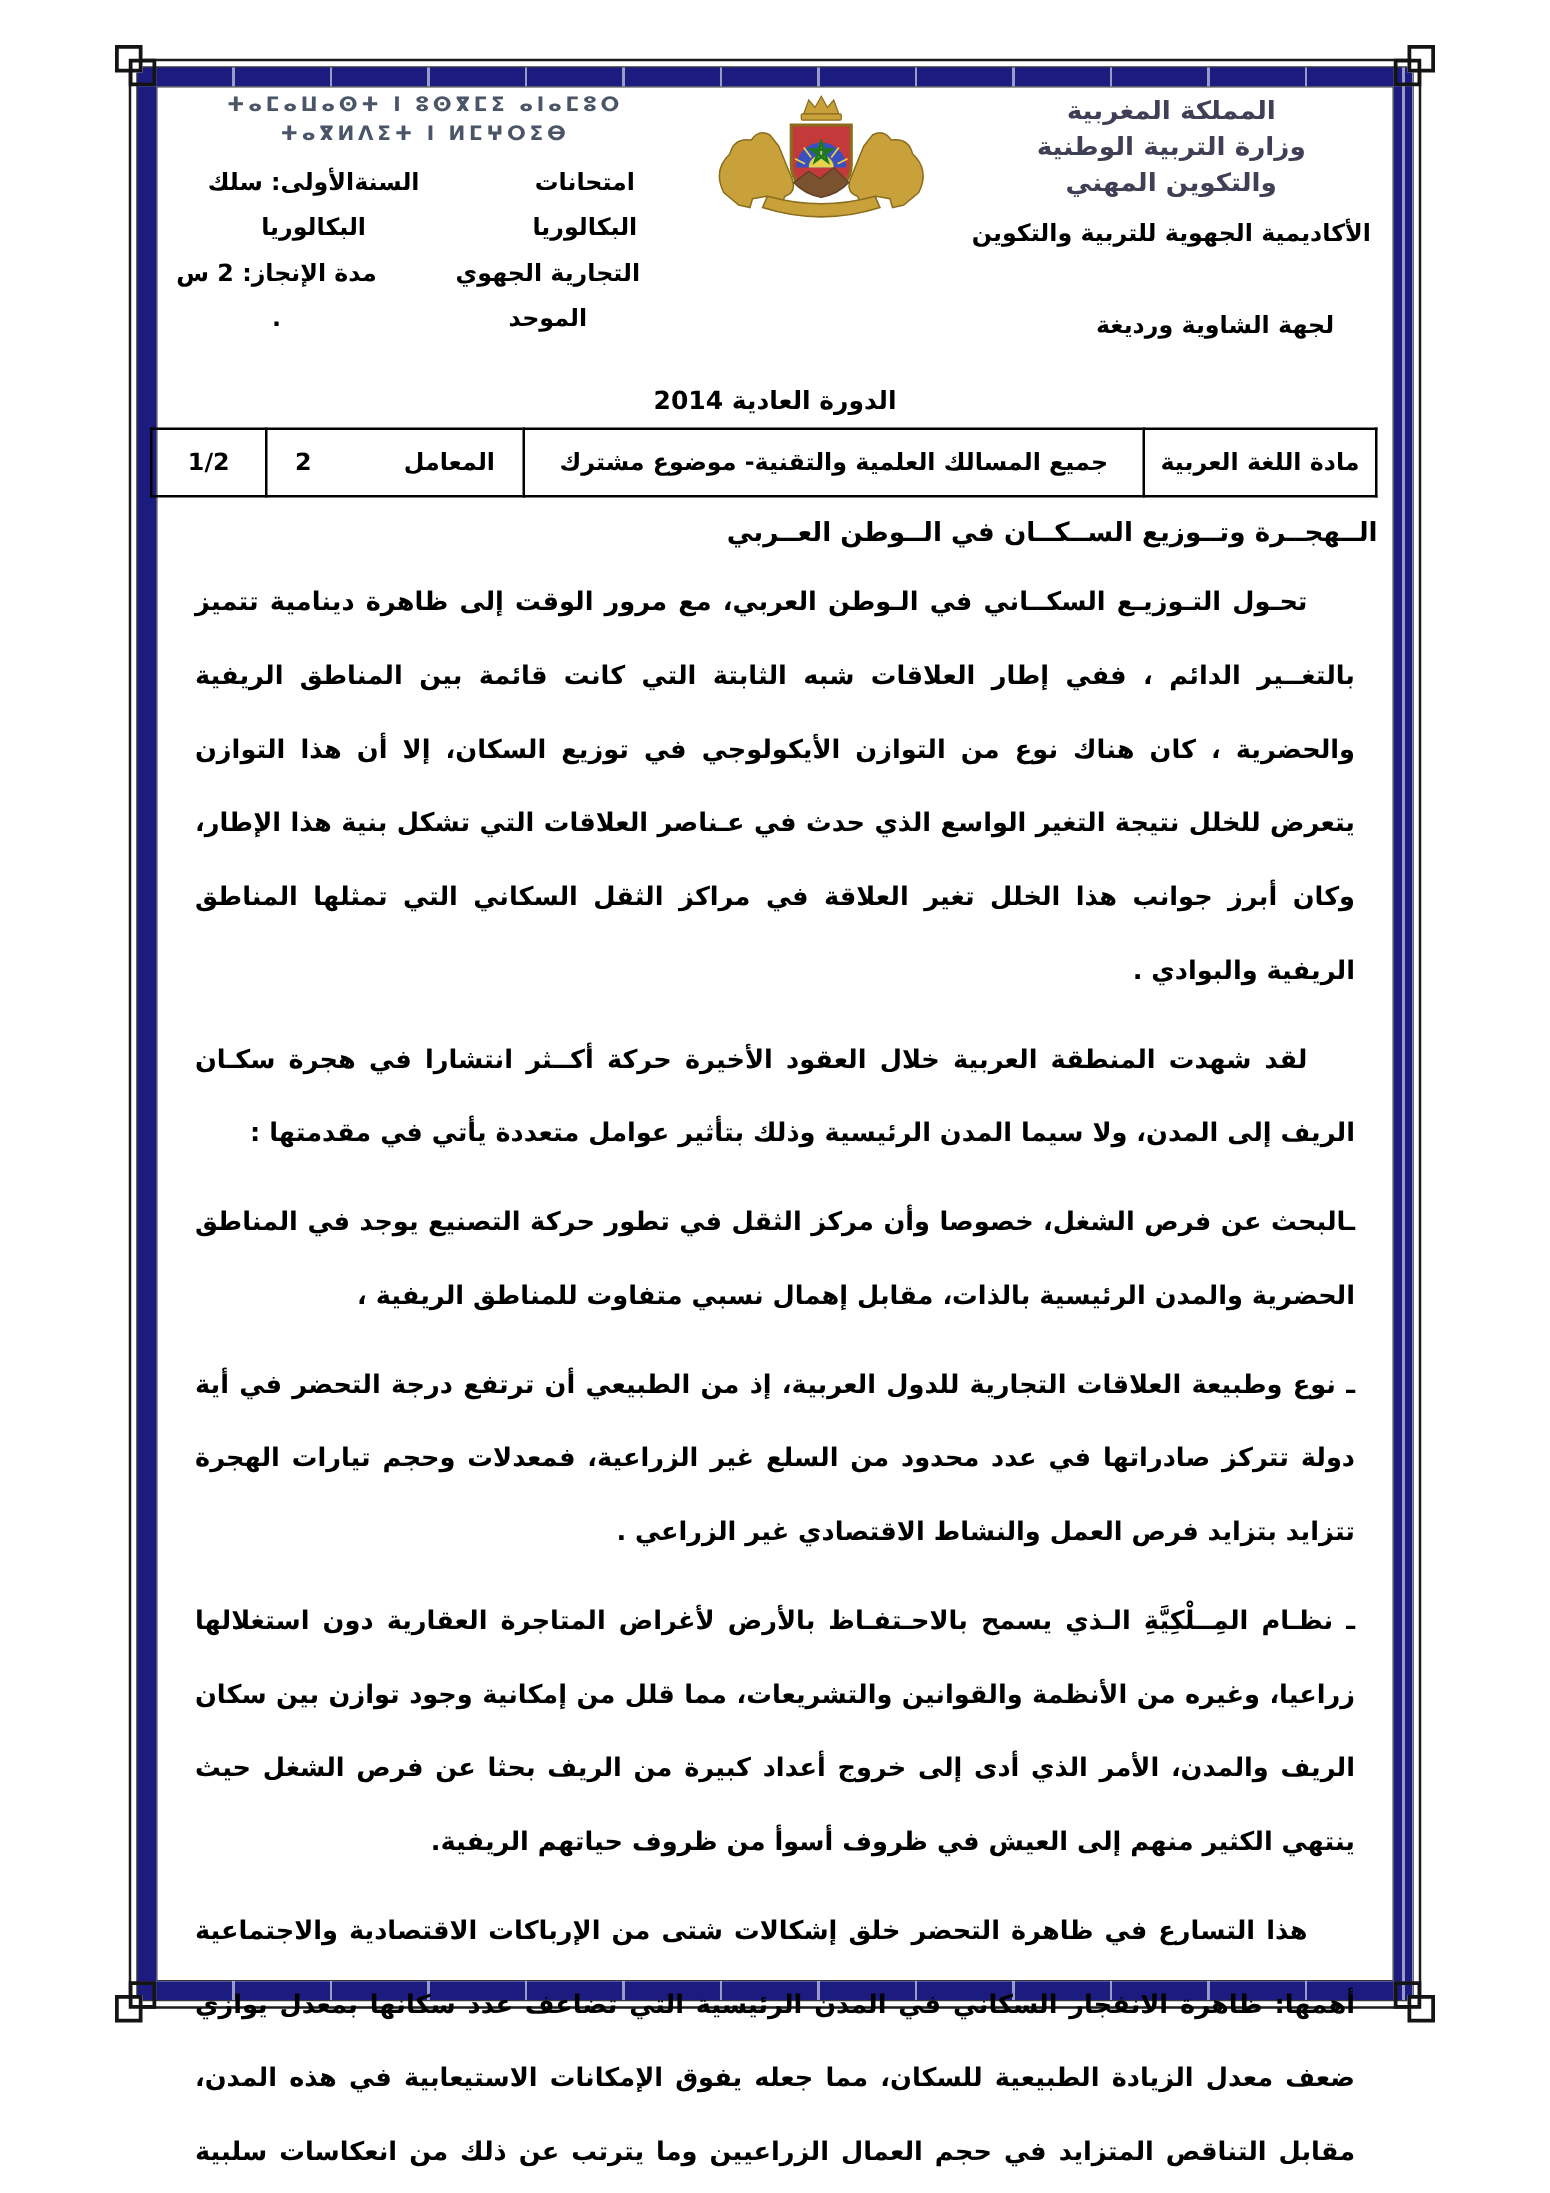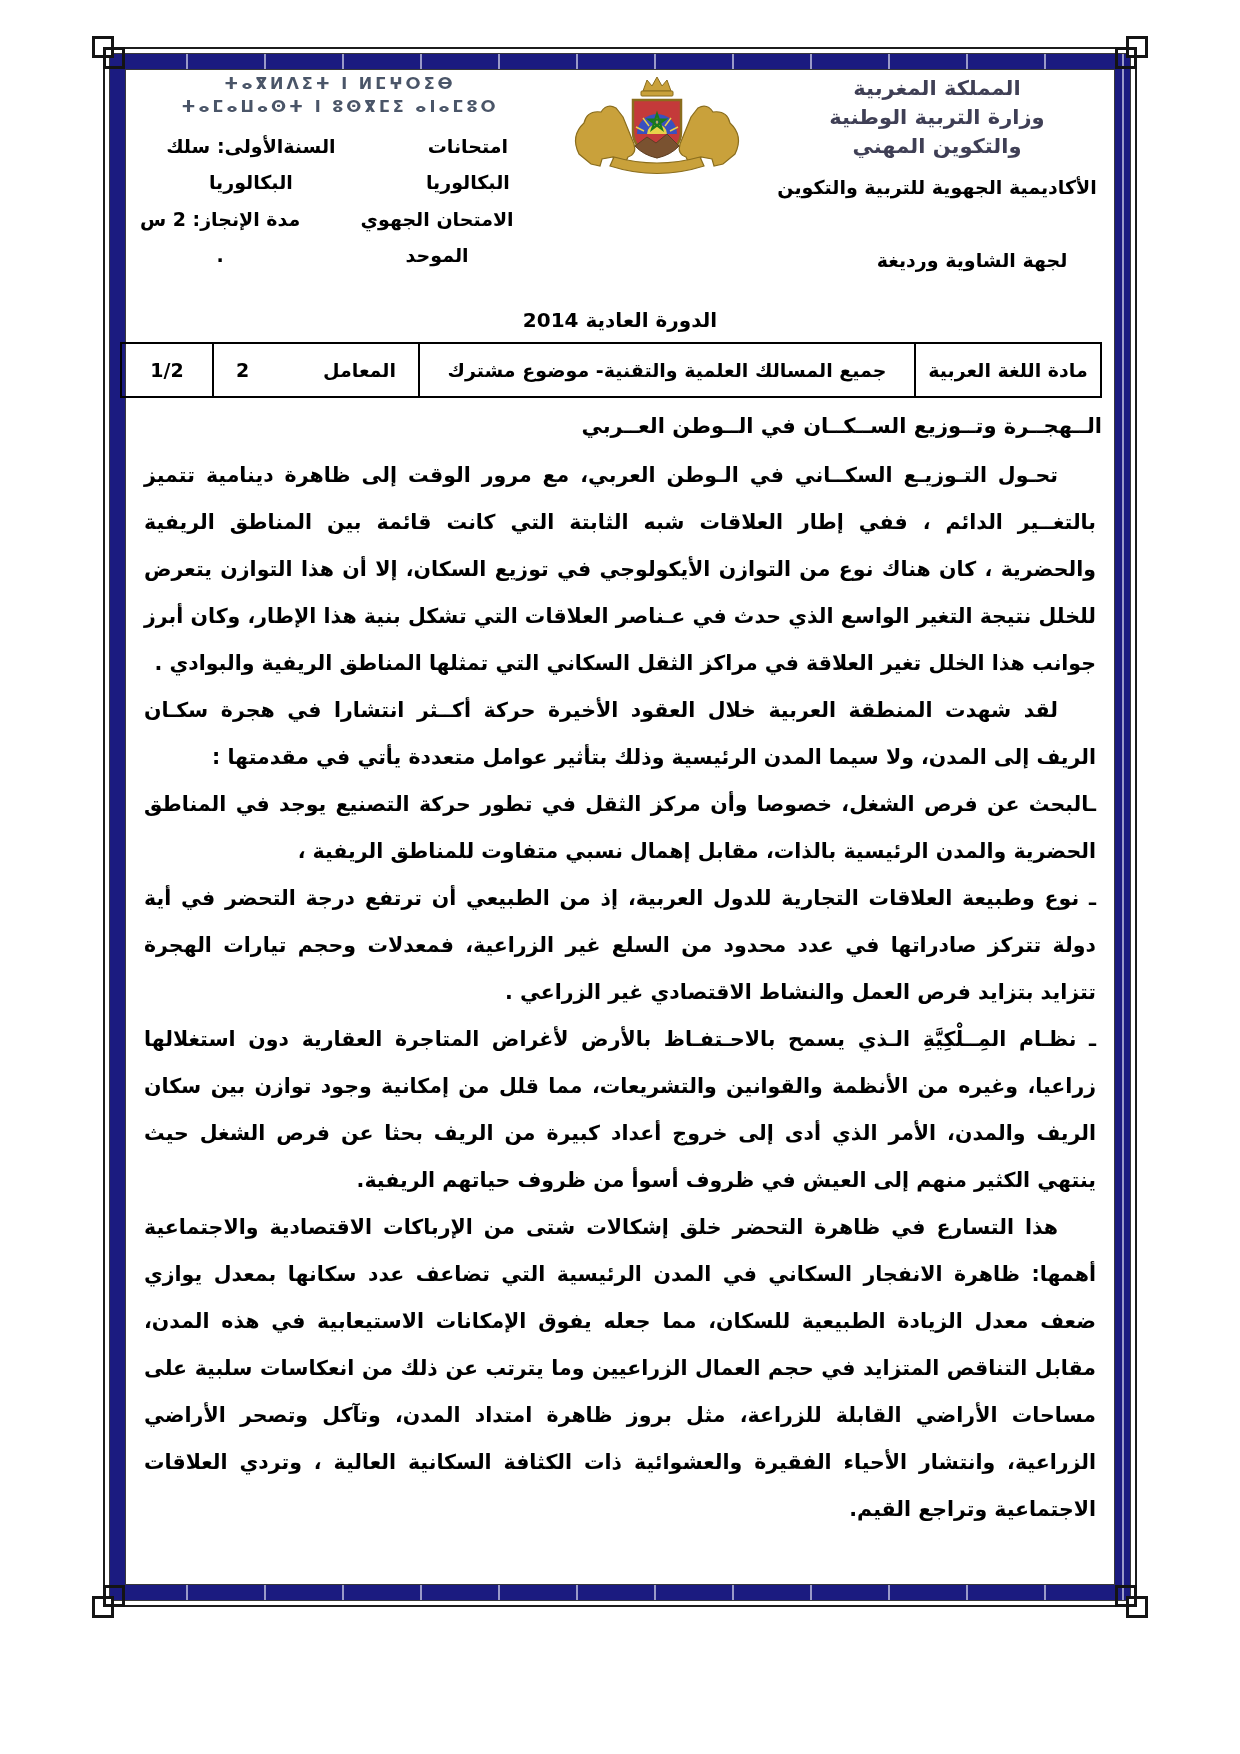--- a/index.html
+++ b/index.html
@@ -63,22 +63,22 @@
   }
   td.c-subject{width:168px;}
   td.c-streams{width:478px;}
   td.c-coeff{width:188px;}
   td.c-page{width:74px;}
   .coeff-wrap{display:flex;justify-content:space-between;padding:0 14px;}
   .doc-title{
     text-align:right;font-weight:bold;font-size:21px;margin:16px 0 6px 0;
   }
   .body-text{
-    font-weight:bold;font-size:20.5px;line-height:47px;
-    text-align:justify;margin:0;padding:0 6px;
+    font-weight:bold;font-size:20.5px;line-height:59px;
+    text-align:justify;margin:12px;padding:0 6px;
   }
   .body-text.first{margin-top:14px;}
   .indent{text-indent:38px;}
   .citation{
     margin-top:14px;text-align:center;font-size:16px;font-weight:normal;line-height:44px;
     color:#111;
   }
   svg{display:block;margin:0 auto;}
 </style>
 </head>
@@ -150,30 +150,30 @@
           <path d="M78,72 l12,-9 l9,6 l11,-9 l12,12 q-8,9 -22,12 q-14,-3 -22,-12 z" fill="#7a5230" stroke="#5d3f25" stroke-width="1"></path>
 
           <path d="M100,40 L104.9,55 L92.2,45.7 L107.8,45.7 L95.1,55 Z" fill="none" stroke="#1a7a1a" stroke-width="2.2"></path>
 
           <path d="M53,92 q47,15 94,0 l-4,-9 q-43,12 -86,0 z" fill="#c9a13b" stroke="#8a6d1d" stroke-width="1.2"></path>
         </svg>
       </div>
 
       <div class="col-left">
         <div class="tifinagh">
+          <div>ⵜⴰⵎⴰⵡⴰⵙⵜ ⵏ ⵓⵙⴳⵎⵉ ⴰⵏⴰⵎⵓⵔ</div>
           <div>ⵜⴰⴳⵍⴷⵉⵜ ⵏ ⵍⵎⵖⵔⵉⴱ</div>
-          <div>ⵜⴰⵎⴰⵡⴰⵙⵜ ⵏ ⵓⵙⴳⵎⵉ ⴰⵏⴰⵎⵓⵔ</div>
         </div>
         <div class="examinfo">
           <div class="exam-row">
             <span>امتحانات البكالوريا</span>
             <span>السنةالأولى: سلك البكالوريا</span>
           </div>
           <div class="exam-row">
-            <span>الامتحان الجهوي الموحد</span>
+            <span>التجارية الجهوي الموحد</span>
             <span>مدة الإنجاز: 2 س .</span>
           </div>
         </div>
       </div>
 
     </header>
 
     <div class="session">الدورة العادية 2014</div>
 
     <table class="info" dir="rtl">

